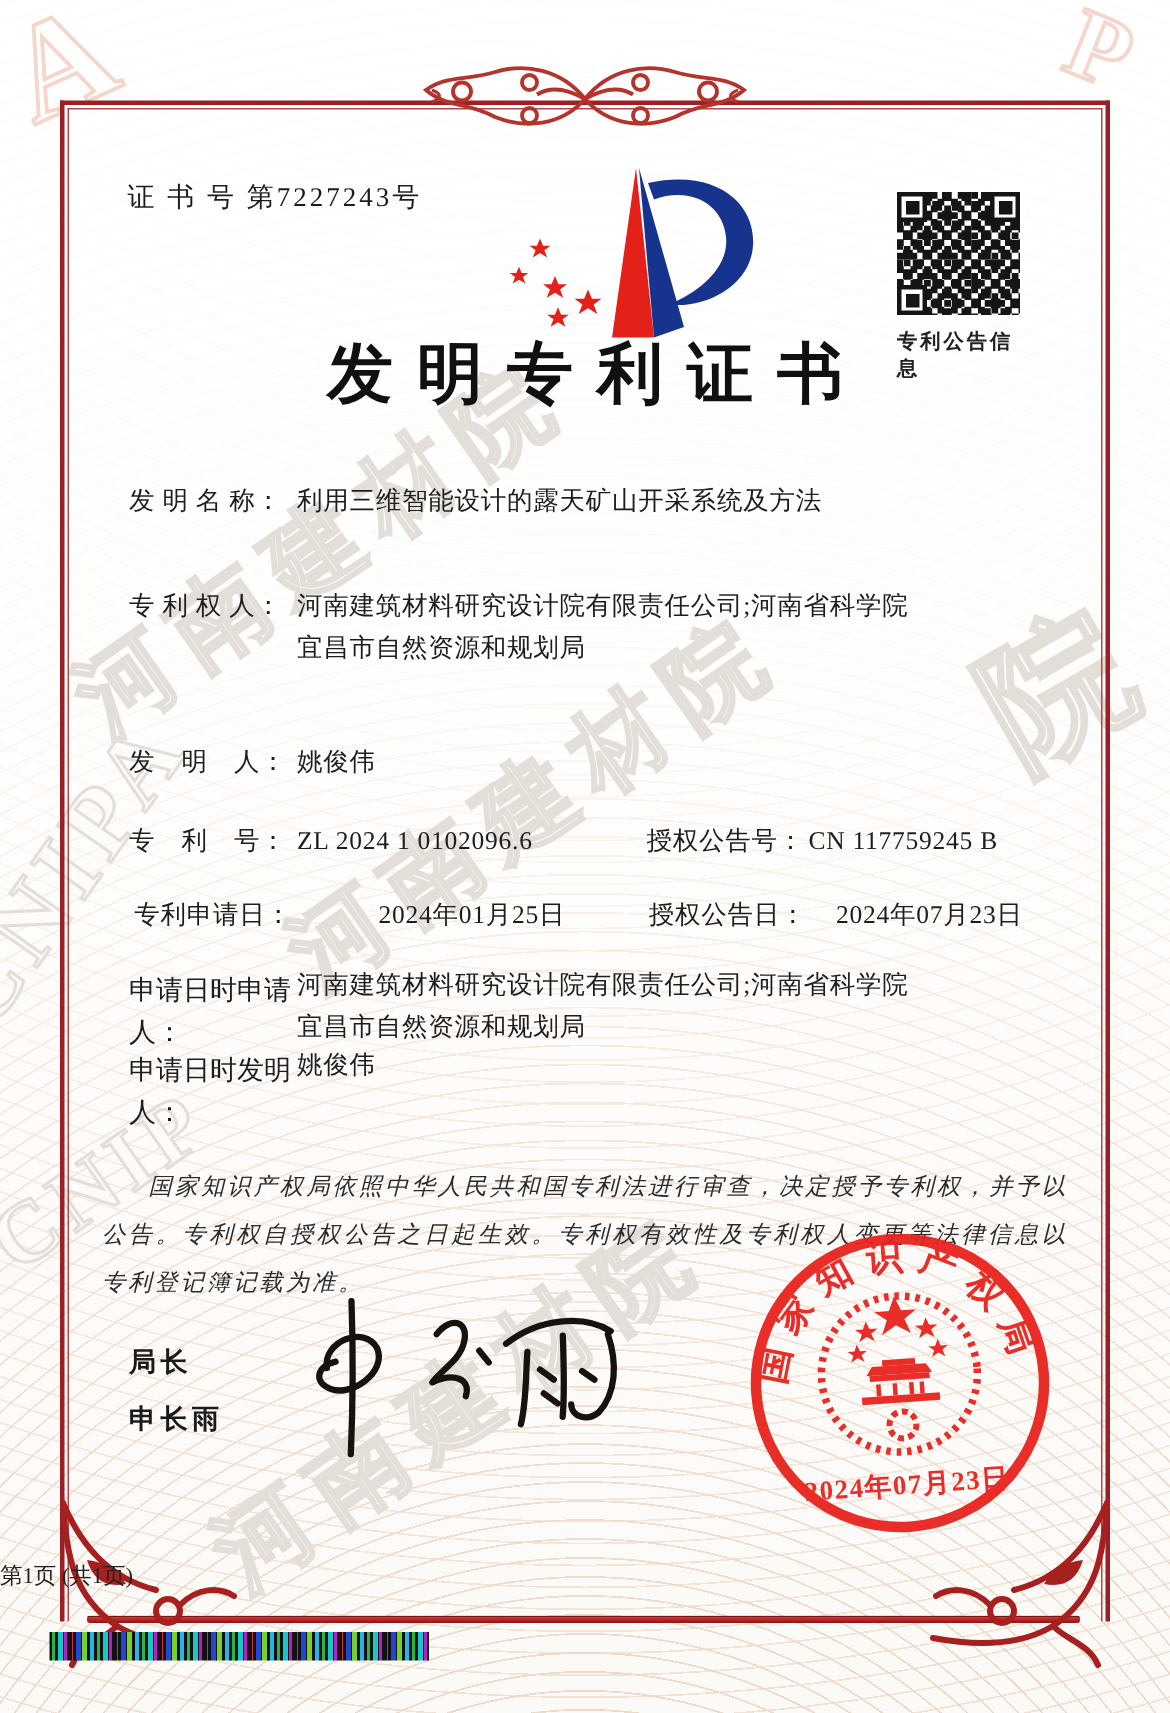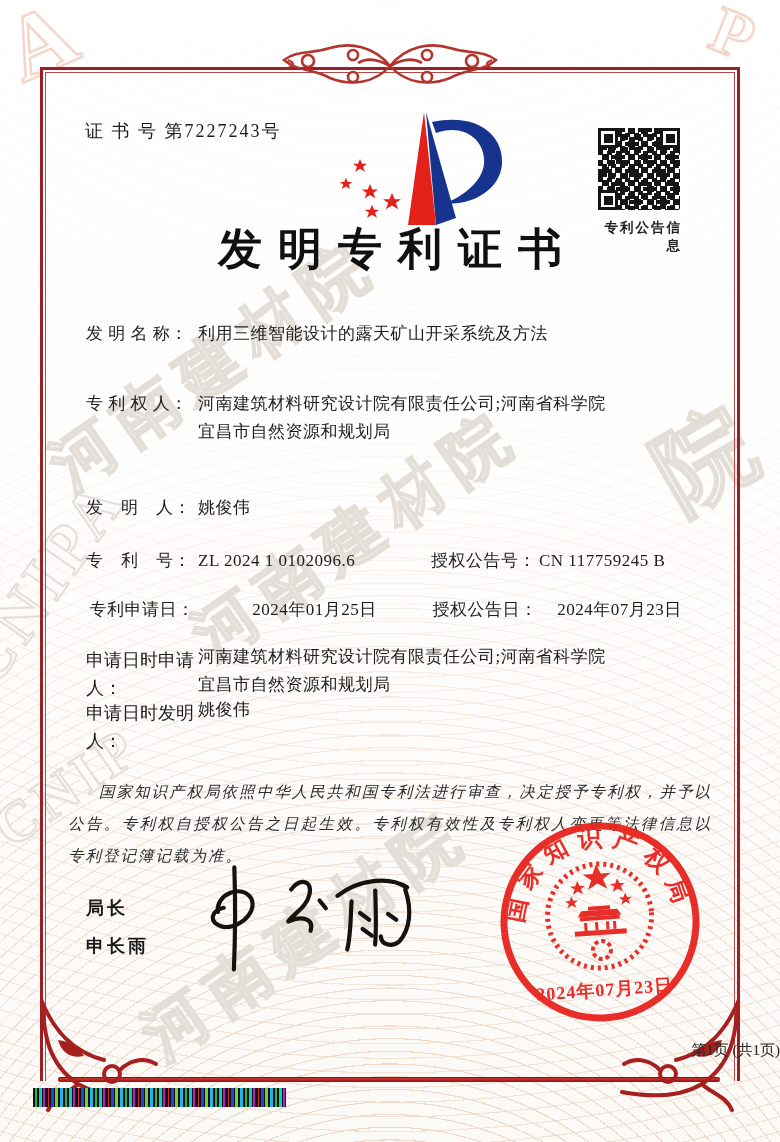--- a/index.html
+++ b/index.html
@@ -41,21 +41,21 @@
   .qr-wrap { position:absolute; left:598px; top:128px; z-index:5; width:84px; }
   .qr {
     position:relative; width:82px; height:82px; background:
       repeating-conic-gradient(#151515 0 25%, rgba(255,255,255,0) 0 50%) 0 0/9px 9px,
       repeating-conic-gradient(#151515 0 25%, rgba(255,255,255,0) 0 50%) 4px 6px/13px 13px, #fff;
     outline:4px solid #fff;
   }
   .f { position:absolute; width:20px; height:20px; border:3.5px solid #151515; background:#fff; }
   .f::after { content:''; position:absolute; inset:2.5px; background:#151515; }
   .f.tl { left:0; top:0; } .f.tr { right:0; top:0; } .f.bl { left:0; bottom:0; }
-  .qr-label { margin-top:9px; text-align:right; font-size:13.5px; letter-spacing:2px; color:#222; font-weight:bold; }
+  .qr-label { margin-top:9px; text-align:left; font-size:13.5px; letter-spacing:2px; color:#222; font-weight:bold; }
   .title { position:absolute; left:0; top:220px; width:100%; z-index:5; text-align:center;
     font-size:44px; font-weight:700; color:#101010; letter-spacing:16px; text-indent:16px; }
   
   .row { position:absolute; left:86px; width:614px; z-index:5; display:flex; font-size:17px; color:#1d1d1d; line-height:28px; }
   .lbl { flex:0 0 112px; letter-spacing:0.5px; }
   .lbl-sm { flex:0 0 112px; font-size:18px; padding-top:3px; letter-spacing:0; }
   .val { flex:1; letter-spacing:0.5px; }
   .val .ln { display:block; }
   .grp1 { flex:0 0 345px; display:flex; }
   .grp2 { flex:1; display:flex; }
@@ -67,21 +67,21 @@
     text-indent:2em; text-align:justify; color:#2b2b2b;
   }
   
   .director { position:absolute; left:86px; z-index:5; font-family:"Liberation Sans", sans-serif; font-weight:bold; font-size:18px; letter-spacing:3px; color:#1a1a1a; }
   .sig { position:absolute; left:188px; top:854px; width:232px; height:120px; z-index:6; transform:rotate(-2deg); }
   
   .seal { position:absolute; left:494px; top:816px; width:212px; height:212px; z-index:6; transform:rotate(-4deg); opacity:.95; }
   .seal svg { position:absolute; inset:0; }
   .seal-date { position:absolute; left:0; top:162px; width:100%; text-align:center; font-size:18px; font-weight:bold; color:#e8231d; letter-spacing:1px; }
   
-  .footer { position:absolute; left:0; top:1041px; width:100%; z-index:5; text-align:right; font-size:15px; color:#222; }
+  .footer { position:absolute; left:0; top:1041px; width:100%; z-index:5; text-align:left; font-size:15px; color:#222; }
   .barcode {
     position:absolute; left:33px; top:1088px; width:253px; height:19px; z-index:5;
     background:repeating-linear-gradient(90deg,
       #111 0 2px, #2bb34b 2px 4px, #111 4px 6px, #18c7c7 6px 9px, #111 9px 10px,
       #b61fc4 10px 12px, #111 12px 15px, #d0342b 15px 16px, #111 16px 18px,
       #2247d0 18px 21px, #111 21px 22px, #77d02b 22px 25px, #111 25px 27px, #25b5e8 27px 30px);
   }
 </style>
 </head>
 <body>

